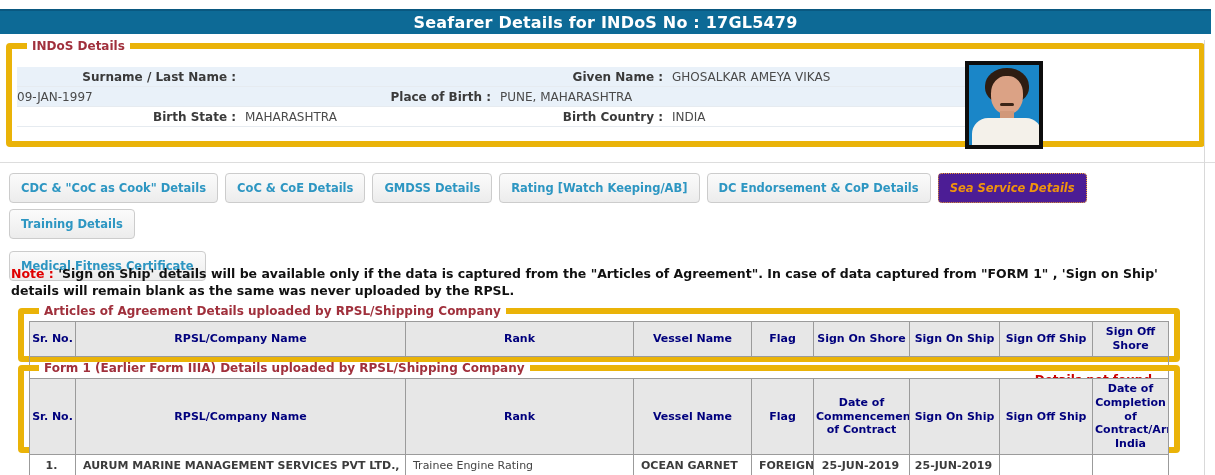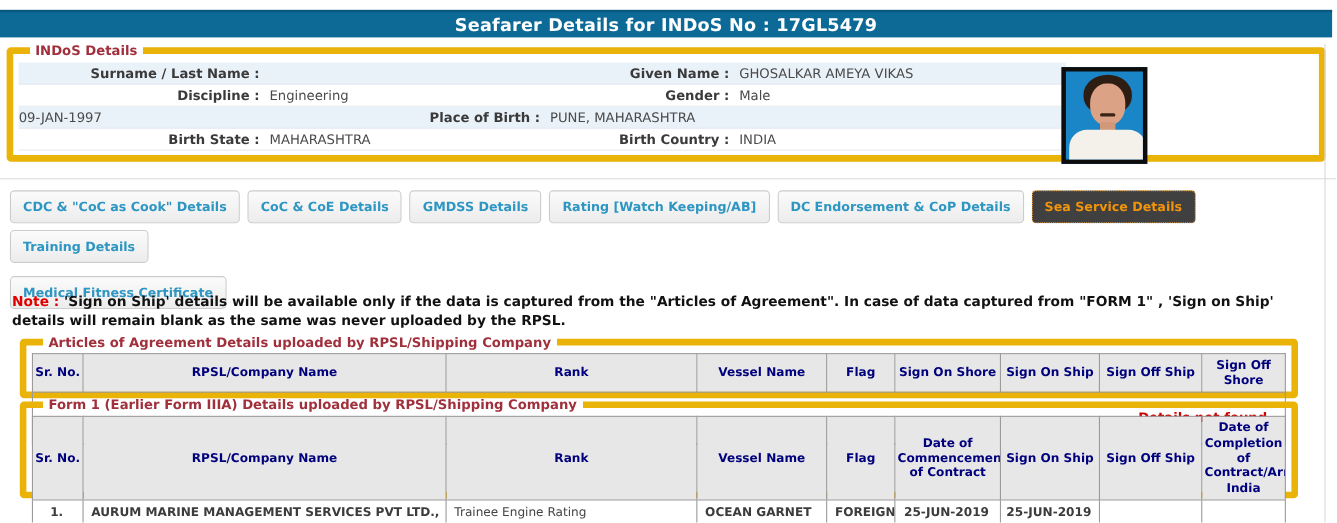--- a/index.html
+++ b/index.html
@@ -23,21 +23,21 @@
   legend {
     font-weight: bold; font-size: 12px; color: #a0303c;
     padding: 0 5px; margin-left: 10px; white-space: nowrap;
   }
 
   
   .indos-fieldset {
     position: absolute; left: 6px; top: 39px; width: 1199px; height: 108px;
     padding: 2px 6px 6px 5px;
   }
-  .indos-rows { width: 952px; margin-top: 2px; }
+  .indos-rows { width: 952px; margin-top: 12px; }
   .indos-row {
     display: grid; grid-template-columns: 228px 255px 172px auto;
     height: 20px; align-items: center;
     border-bottom: 1px solid #e6ebf0;
   }
   .indos-row.stripe { background: #e9f1f9; }
   .f-label {
     font-size: 12px; font-weight: bold; color: #3a3a3a;
     text-align: right; padding-right: 9px; white-space: nowrap;
   }
@@ -63,21 +63,21 @@
     position: absolute; left: 9px; top: 173px; width: 1190px;
     display: flex; flex-wrap: wrap; gap: 6px 7px; list-style: none;
   }
   .tab {
     font-size: 11.5px; font-weight: bold; color: #2d96c2;
     background: linear-gradient(#fbfbfb, #ececec);
     border: 1px solid #cccccc; border-radius: 4px;
     padding: 7px 11px; cursor: pointer; white-space: nowrap;
   }
   .tab.active {
-    color: #f0940c; background: #404040; border: 1px dotted #f0a030;
+    color: #f0940c; background: #4c1d95; border: 1px dotted #f0a030; font-style: italic;
   }
   .tab-break { width: 100%; height: 0; }
 
   
   .note {
     position: absolute; left: 11px; top: 246px; width: 1185px;
     font-size: 12.5px; font-weight: bold; color: #111; line-height: 1.32; margin-top: 20px;
   }
   .note .note-label { color: #e00000; }
 
@@ -114,26 +114,20 @@
 </div>
 
 <fieldset class="indos-fieldset">
   <legend>INDoS Details</legend>
   <div class="indos-rows">
     <div class="indos-row stripe">
       <span class="f-label">Surname / Last Name :</span>
       <span class="f-value"></span>
       <span class="f-label">Given Name :</span>
       <span class="f-value">GHOSALKAR AMEYA VIKAS</span>
-    </div>
-    <div class="indos-row">
-      <span class="f-label">Discipline :</span>
-      <span class="f-value">Engineering</span>
-      <span class="f-label">Gender :</span>
-      <span class="f-value">Male</span>
     </div>
     <div class="indos-row stripe">
       <span class="f-value">09-JAN-1997</span>
       <span class="f-label">Place of Birth :</span>
       <span class="f-value">PUNE, MAHARASHTRA</span>
     </div>
     <div class="indos-row">
       <span class="f-label">Birth State :</span>
       <span class="f-value">MAHARASHTRA</span>
       <span class="f-label">Birth Country :</span>

